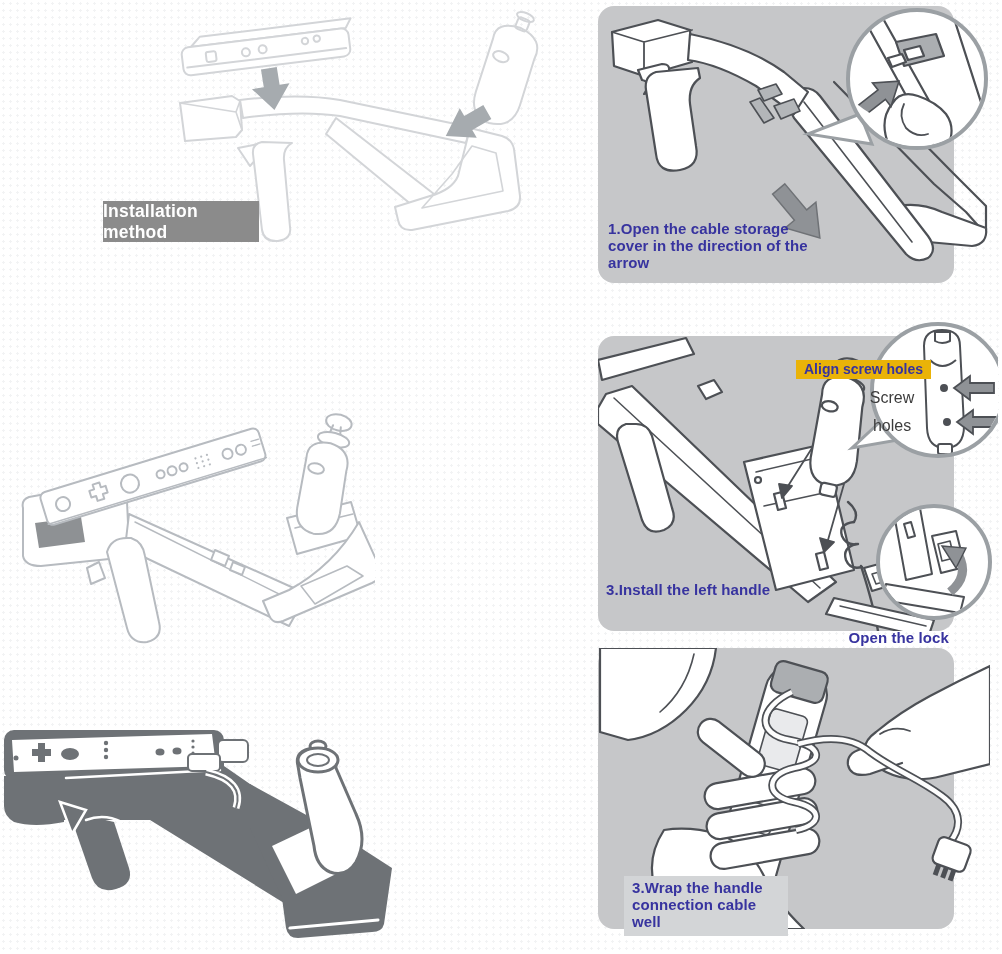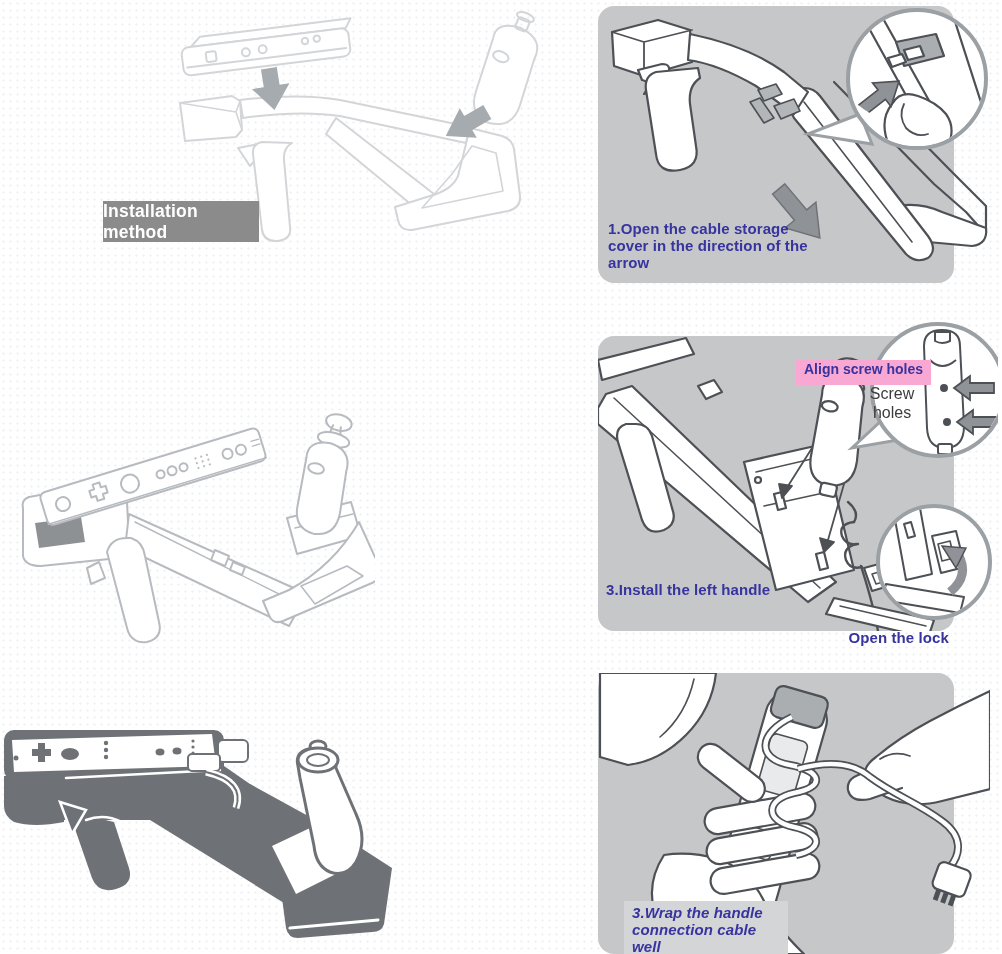--- a/index.html
+++ b/index.html
@@ -17,37 +17,37 @@
   .installation-label{
     position:absolute;left:103px;top:201px;width:156px;height:41px;
     background:#8b8b8b;color:#ffffff;font-weight:bold;font-size:17.5px;
     display:flex;align-items:center;letter-spacing:.2px;
   }
   .panel{
     position:absolute;left:598px;width:356px;background:#c6c7c9;border-radius:16px;
   }
   .panel-1{top:6px;height:277px;}
   .panel-2{top:336px;height:295px;}
-  .panel-3{top:673px;height:281px;font-style:italic;}
+  .panel-3{top:648px;height:281px;}
   .panel svg{position:absolute;left:0;top:0;}
   .panel-2 svg.main{top:-14px;}
   .step-caption{
     position:absolute;margin:0;color:#37339f;font-weight:bold;
     font-size:15px;line-height:1.12;letter-spacing:.1px;
   }
   .p1-caption{left:10px;top:215px;width:206px;}
   .p2-caption{left:8px;top:246px;width:220px;}
   .lock-caption{top:249px;right:5px;text-align:right;width:150px;margin-top:45px;}
   .align-label{
-    position:absolute;left:198px;top:24px;padding:1px 8px 8px 8px;
-    background:#f9a8d4;color:#37339f;font-weight:bold;font-size:14px;white-space:nowrap;
+    position:absolute;left:198px;top:24px;padding:1px 8px 2px 8px;
+    background:#eab308;color:#37339f;font-weight:bold;font-size:14px;white-space:nowrap;
   }
   .bubble-text{
     position:absolute;left:262px;top:48px;width:64px;text-align:center;
-    color:#3c3c3c;font-size:16px;line-height:19px;
+    color:#3c3c3c;font-size:16px;line-height:28px;
   }
   .p3-box{
     position:absolute;left:26px;top:228px;width:150px;padding:4px 6px 6px 8px;
     background:#d3d5d7;
   }
   .p3-box p{margin:0;}
 </style>
 </head>
 <body>
 

